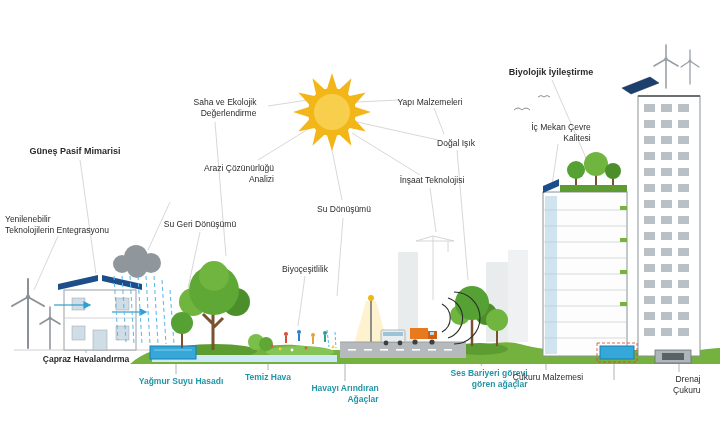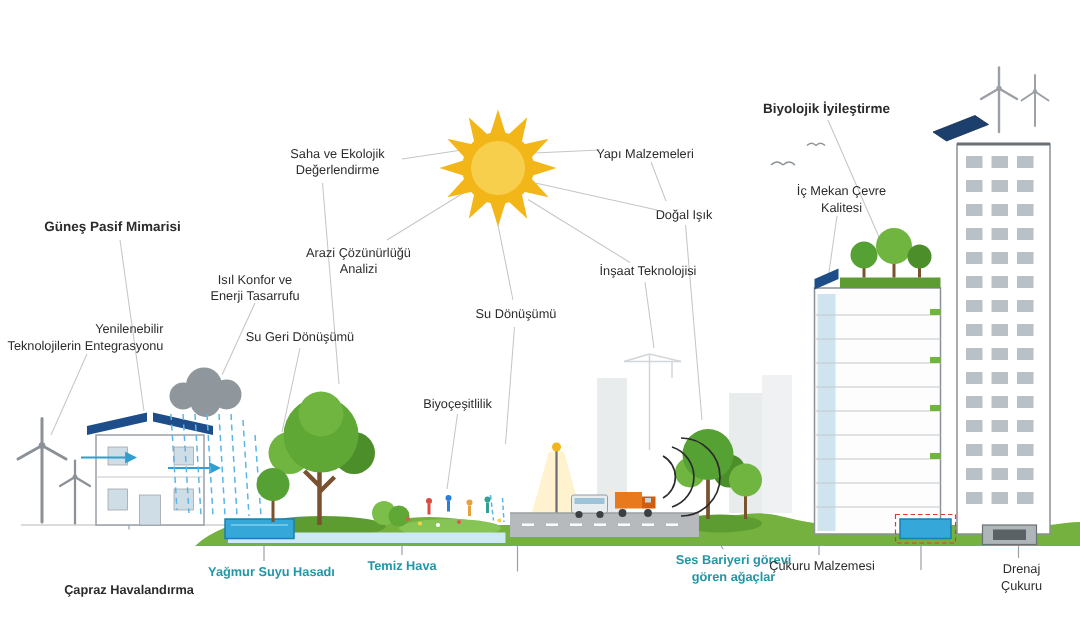--- a/index.html
+++ b/index.html
@@ -1,24 +1,24 @@
 <!DOCTYPE html>
 <html><head>
 <meta charset="utf-8">
 <style>
   html,body{margin:0;padding:0;background:#fff;}
   body{font-family:"Liberation Sans",sans-serif;}
   .stage{position:relative;width:720px;height:427px;background:#fff;overflow:hidden;}
   svg.scene{position:absolute;left:0;top:0;}
-  .label{position:absolute;transform:translateX(-50%);text-align:center;
+  .label{position:absolute;transform:translateX(-50%);text-align:right;
          font-size:8.5px;line-height:1.3;color:#2b2b2b;white-space:pre-line;}
   .label.bold{font-weight:bold;font-size:9px;}
   .label.teal{color:#2196a6;font-weight:bold;}
-  .label.dark{font-weight:bold;margin-top:34px;}
-  .label.left{transform:none;text-align:right;}
+  .label.dark{font-weight:bold;}
+  .label.left{transform:none;text-align:left;}
 </style>
 </head>
 <body>
 
 <div class="stage">
 
 <svg class="scene" width="720" height="427" viewBox="0 0 720 427" xmlns="http://www.w3.org/2000/svg">
   <defs>
     <g id="winrow" fill="#b9c1c7">
       <rect x="644" y="0" width="11" height="8"></rect>
@@ -318,29 +318,29 @@
 <div class="label" style="left:225px;top:97px">Saha ve Ekolojik
 Değerlendirme</div>
 <div class="label" style="left:430px;top:97px">Yapı Malzemeleri</div>
 <div class="label bold" style="left:551px;top:67px">Biyolojik İyileştirme</div>
 <div class="label" style="left:561px;top:122px">İç Mekan Çevre
 Kalitesi</div>
 <div class="label" style="left:456px;top:138px">Doğal Işık</div>
 <div class="label" style="left:432px;top:175px">İnşaat Teknolojisi</div>
 <div class="label" style="left:239px;top:163px">Arazi Çözünürlüğü
 Analizi</div>
-<div class="label" style="left:170px;top:181px">Isıl Konfor ve
-Enerji Tasarrufu</div>
 <div class="label" style="left:200px;top:219px">Su Geri Dönüşümü</div>
 <div class="label left" style="left:5px;top:214px">Yenilenebilir
 Teknolojilerin Entegrasyonu</div>
 <div class="label" style="left:344px;top:204px">Su Dönüşümü</div>
 <div class="label" style="left:305px;top:264px">Biyoçeşitlilik</div>
 
 <div class="label dark" style="left:86px;top:354px">Çapraz Havalandırma</div>
 <div class="label teal" style="left:181px;top:376px">Yağmur Suyu Hasadı</div>
 <div class="label teal" style="left:268px;top:372px">Temiz Hava</div>
+<div class="label teal" style="left:345px;top:383px">Havayı Arındıran
+Ağaçlar</div>
 <div class="label teal" style="left:489px;top:368px">Ses Bariyeri görevi
 gören ağaçlar</div>
 <div class="label" style="left:548px;top:372px">Çukuru Malzemesi</div>
 <div class="label" style="left:681px;top:374px">Drenaj Çukuru</div>
 
 </div>
 
 </body></html>

